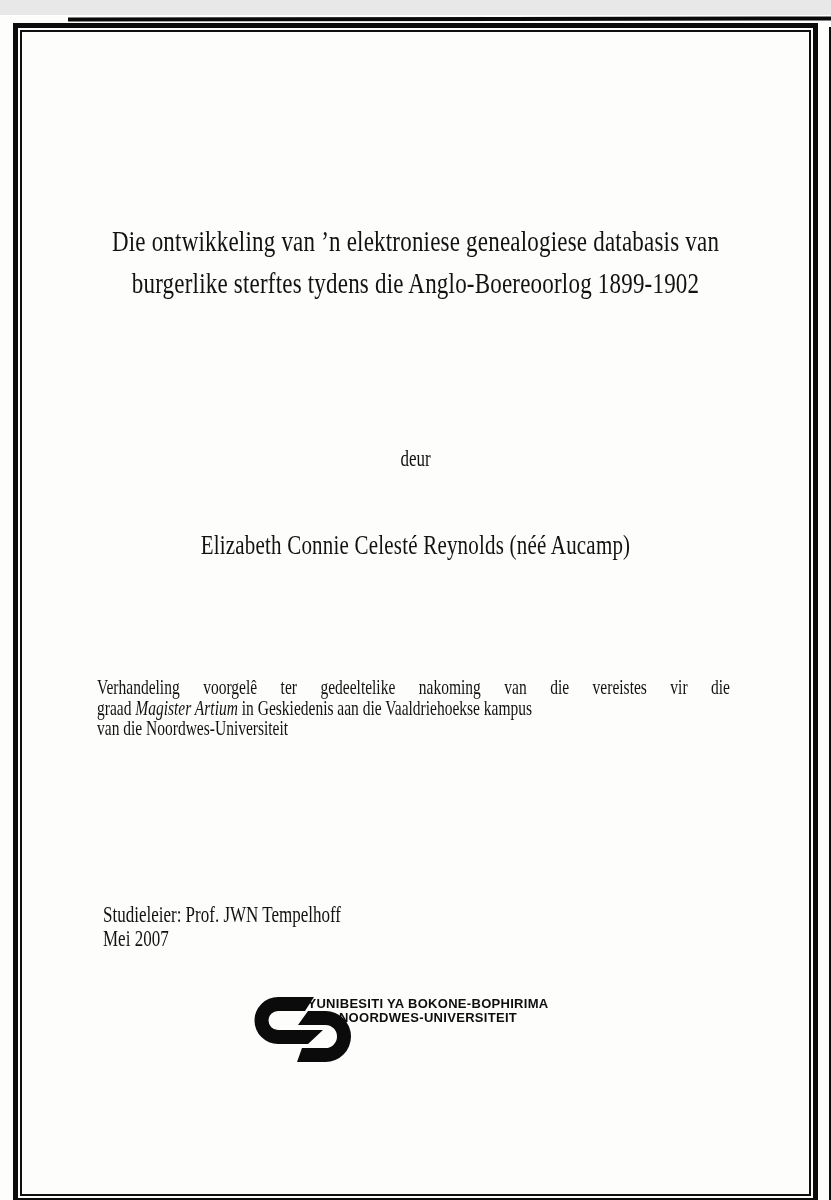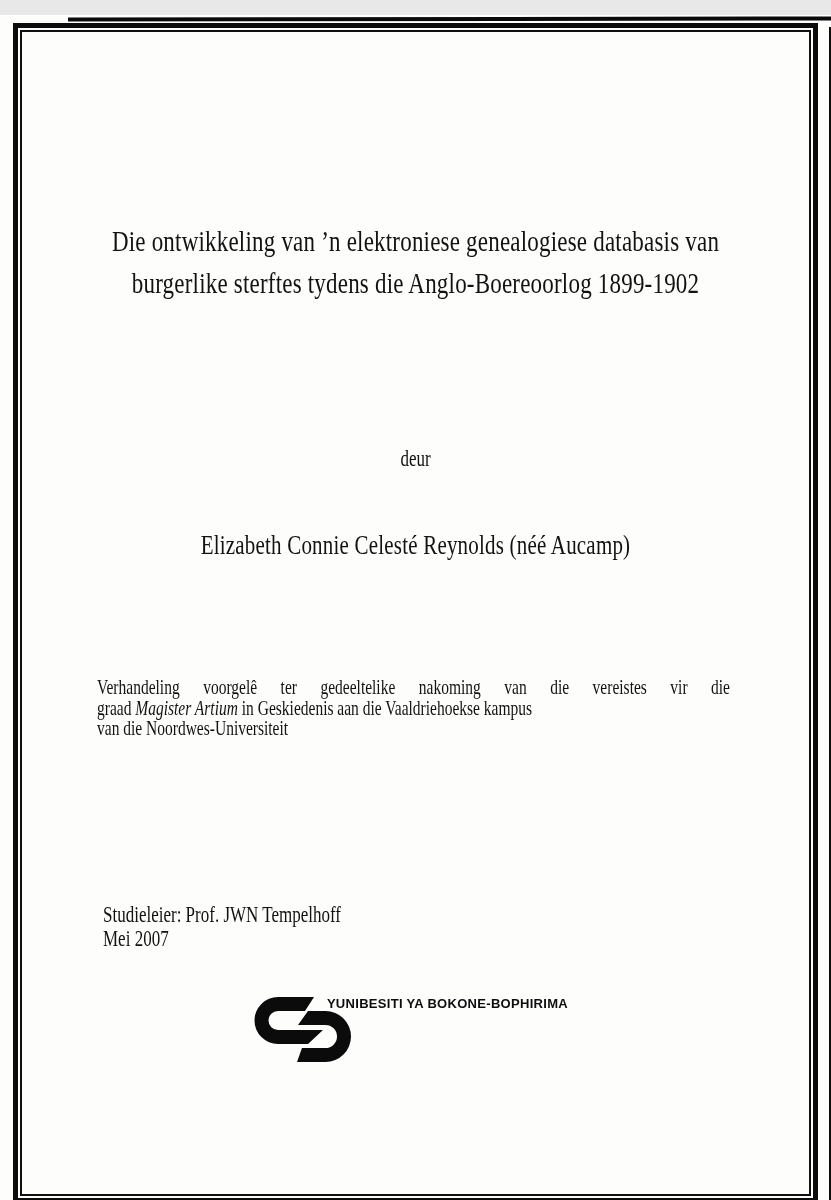--- a/index.html
+++ b/index.html
@@ -44,21 +44,21 @@
     font-size:17px;line-height:17.7px;
   }
   .logo-mark{position:absolute;left:253px;top:979px;width:100px;height:72px;}
   .logo-text{
     position:absolute;left:288px;top:982px;width:280px;
     text-align:right;
     font-family:"Liberation Sans", sans-serif;
     font-weight:bold;font-size:13px;line-height:14.4px;letter-spacing:0.3px;
     color:#0e0e0e;
   }
-  .logo-text div{white-space:nowrap;}
+  .logo-text div{white-space:nowrap;text-align:center;}
 </style>
 </head>
 <body>
 
 <div id="canvas">
 
   <div class="scan-edge-top"></div>
   <div class="scan-edge-right"></div>
 
   <div class="frame">
@@ -85,15 +85,16 @@
     <div>Mei 2007</div>
   </div>
 
   <svg class="logo-mark" viewBox="0 0 100 72" xmlns="http://www.w3.org/2000/svg" aria-hidden="true">
     <path fill="#0b0b0b" d="M 61 3 L 25 3 A 23.5 23.5 0 0 0 25 50 L 55 50 L 70 36 L 25 36 A 9.5 9.5 0 0 1 25 17 L 52 17 Z"></path>
     <path fill="#0b0b0b" d="M 55 17 L 72.5 17 A 25.5 25.5 0 0 1 72.5 68 L 44 68 L 49 54 L 72.5 54 A 11.5 11.5 0 0 0 72.5 31 L 45 31 Z"></path>
   </svg>
 
   <div class="logo-text">
     <div>YUNIBESITI YA BOKONE-BOPHIRIMA</div>
+    <div>NOORDWES-UNIVERSITEIT</div>
   </div>
 
 </div>
 
 </body></html>

